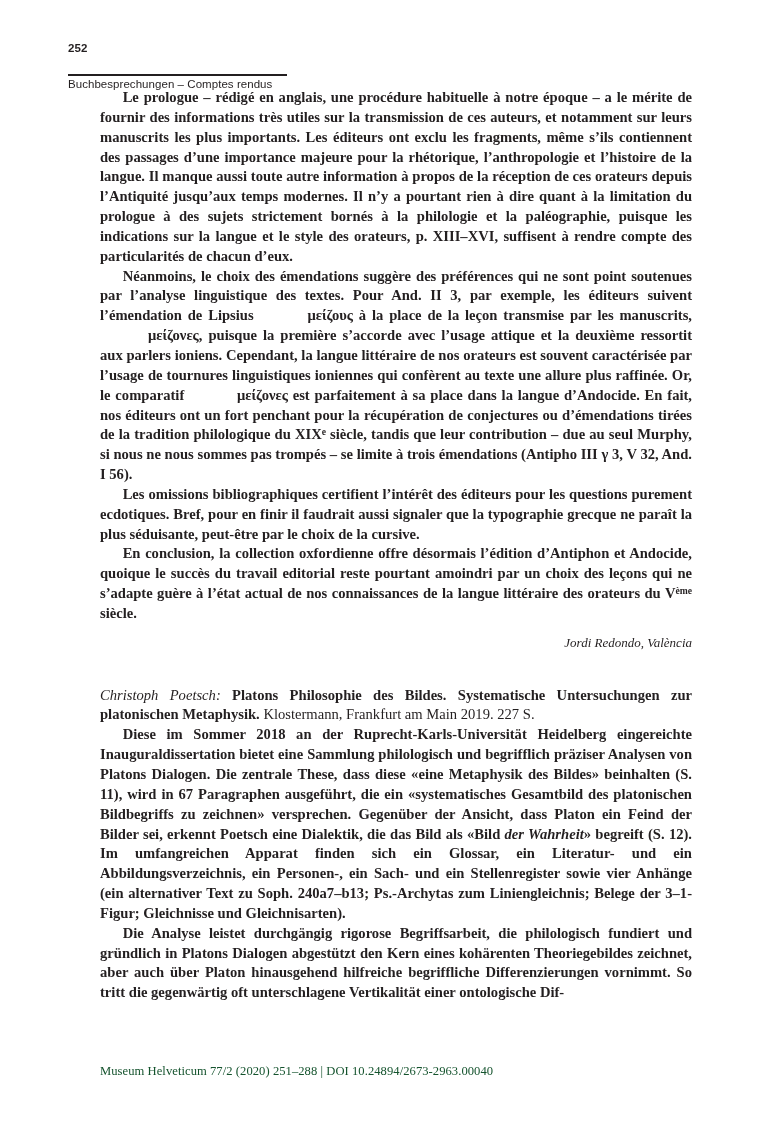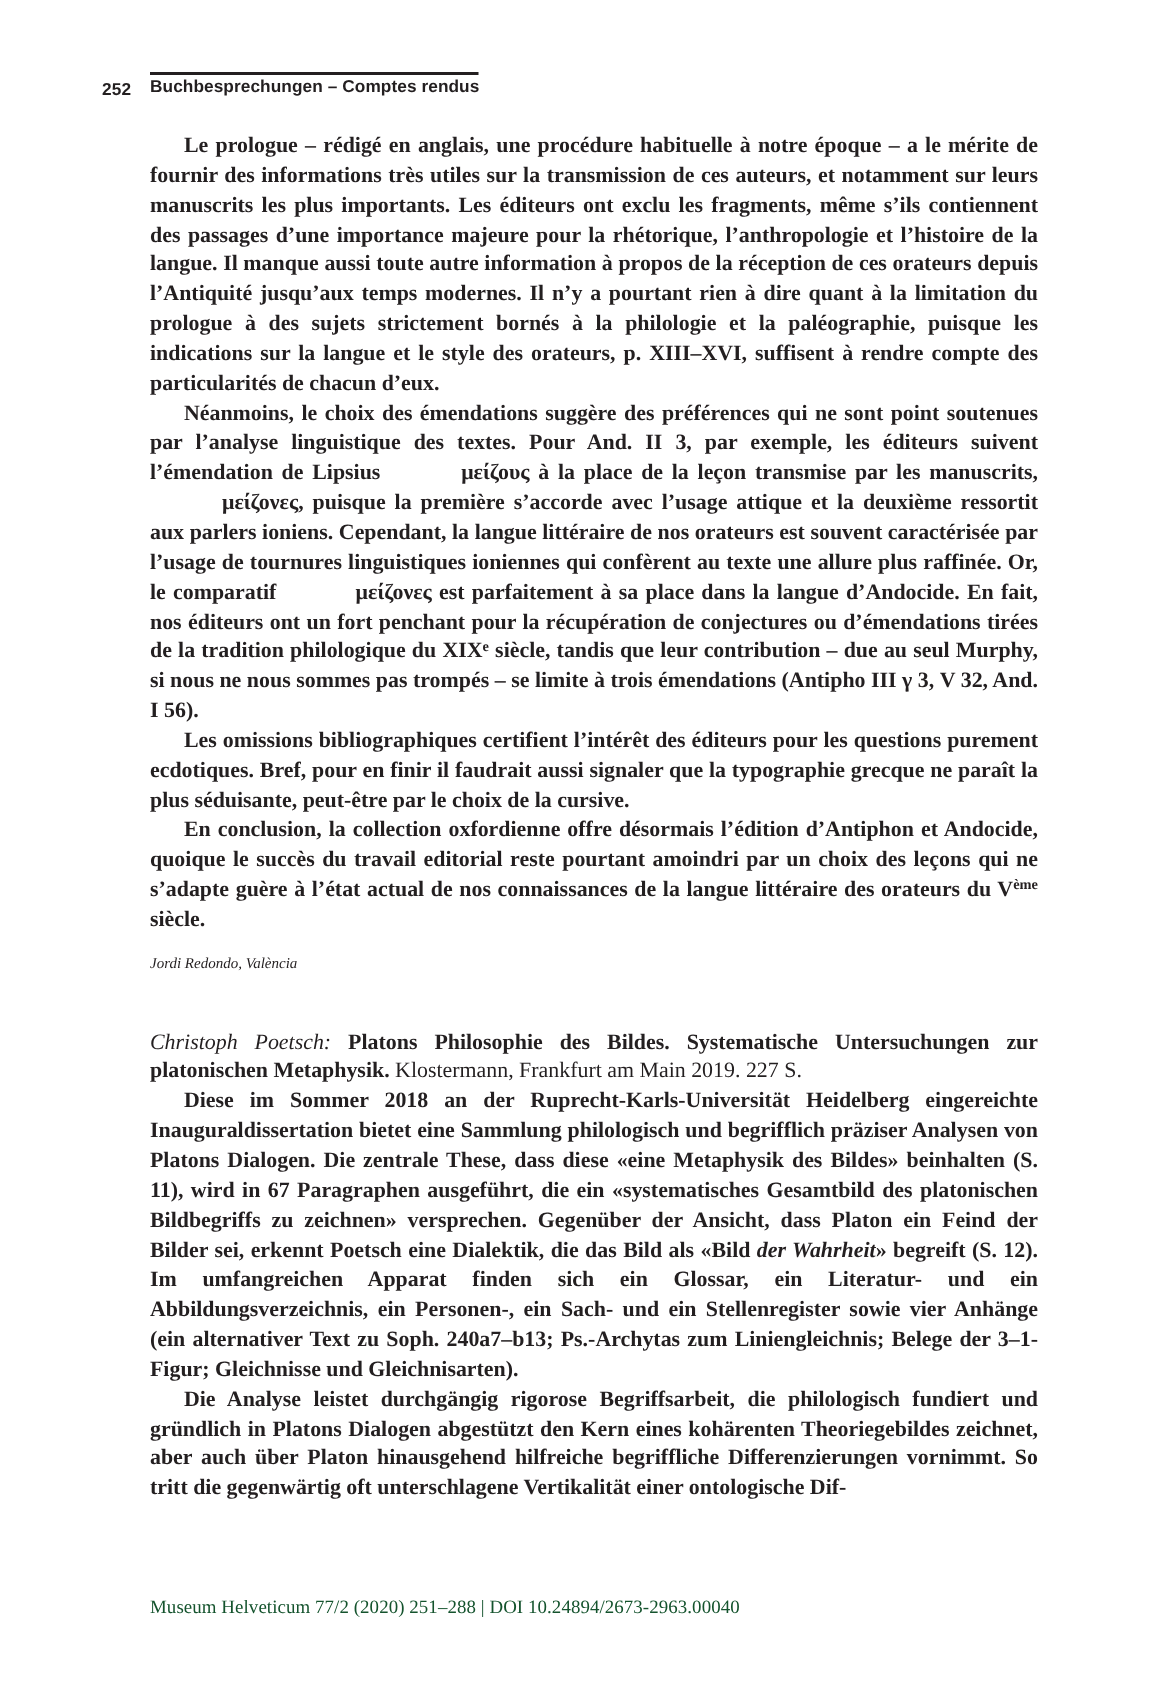--- a/index.html
+++ b/index.html
@@ -16,26 +16,27 @@
     width: 781px;
     height: 1131px;
     background: #ffffff;
     overflow: hidden;
     box-sizing: border-box;
   }
 
   
   .runhead {
     position: absolute;
-    top: 48px;
+    top: 36px;
     left: 68px;
     right: 68px;
     height: 24px;
     display: flex;
     align-items: flex-start;
+    flex-direction: column;
   }
   .folio {
     font-family: "Liberation Sans", "DejaVu Sans", sans-serif;
     font-weight: bold;
     font-size: 11.5px;
     letter-spacing: 0.1px;
     color: #231f20;
     padding-top: 6px;
     width: 32px;
     flex: 0 0 32px;
@@ -44,21 +45,21 @@
     flex: 1 1 auto;
     min-width: 0;
   }
   .runhead-rule {
     border-top: 2.2px solid #231f20;
     width: 219px;
     margin: 0 0 2px 0;
   }
   .runhead-title {
     font-family: "Liberation Sans", "DejaVu Sans", sans-serif;
-    font-weight: bold;
+    font-weight: normal;
     font-size: 11.5px;
     color: #231f20;
     letter-spacing: 0.05px;
     white-space: nowrap;
   }
 
   
   .column {
     position: absolute;
     top: 88px;
@@ -81,24 +82,24 @@
     margin-left: 48px;
   }
   sup.ordinal {
     font-size: 0.66em;
     vertical-align: 0.42em;
     line-height: 0;
   }
 
   .signature {
     margin: 9px 0 0 0;
-    font-size: 10px;
+    font-size: 13px;
     line-height: 19.85px;
     font-style: italic;
-    text-align: left;
+    text-align: right;
   }
 
   .review-head {
     margin: 33px 0 0 0;
     font-size: 14.6px;
     line-height: 19.85px;
     text-align: justify;
   }
   .review-head .author { font-style: italic; }
   .review-head .title  { font-weight: bold; }

